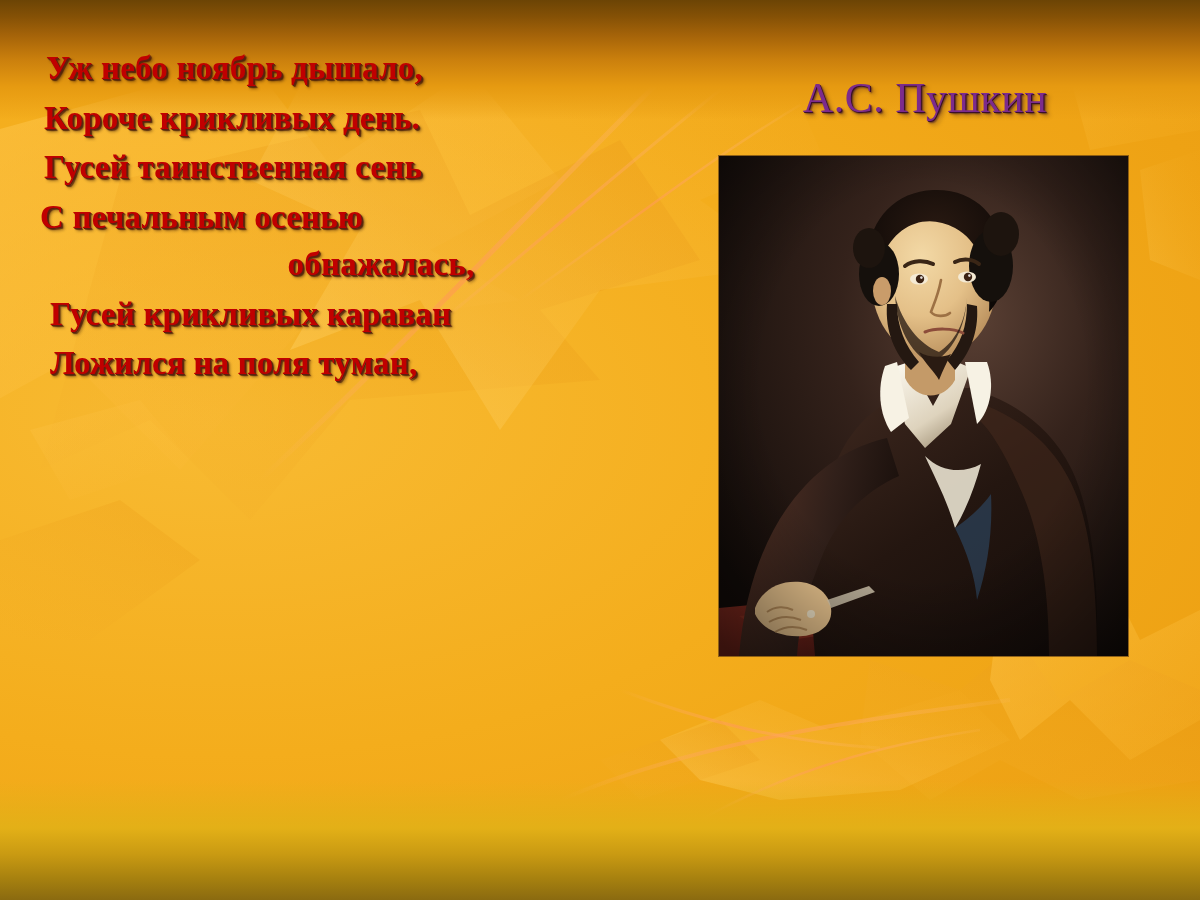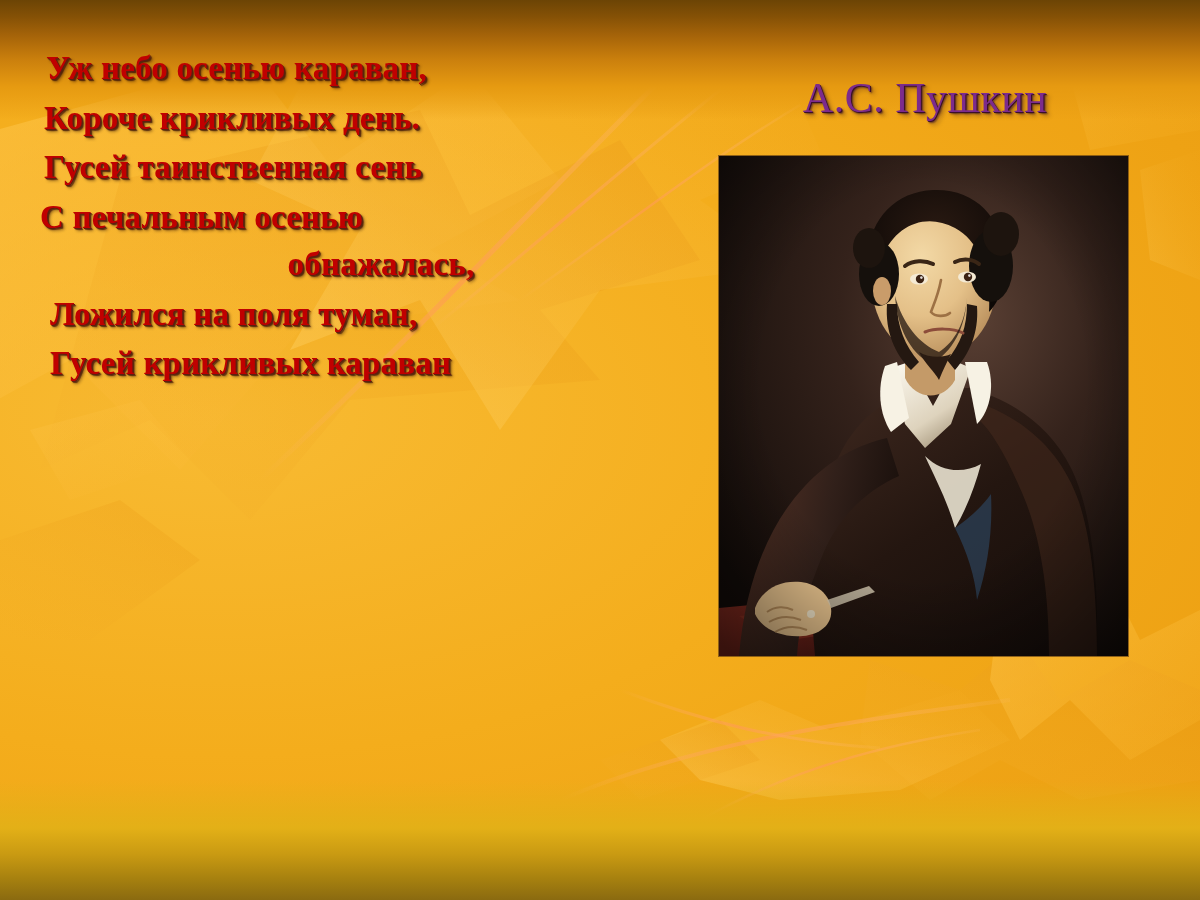--- a/index.html
+++ b/index.html
@@ -168,27 +168,27 @@
 
       <path d="M1060,40 L1200,0 L1200,130 L1090,150 Z" fill="url(#lfA)" opacity="0.55"></path>
       <path d="M1140,170 L1200,150 L1200,280 L1150,260 Z" fill="url(#lfC)" opacity="0.5"></path>
     </svg>
   </div>
 
   <div class="bg-topshade"></div>
   <div class="bg-botshade"></div>
 
   <div class="poem">
-    <div class="poem-line l0">Уж небо осенью караван,</div>
+    <div class="poem-line l0">Уж небо ноябрь дышало,</div>
     <div class="poem-line l2">Короче крикливых день.</div>
     <div class="poem-line l3">Гусей таинственная сень</div>
     <div class="poem-line l4">С печальным осенью</div>
     <div class="poem-line indent">обнажалась,</div>
+    <div class="poem-line l7">Гусей крикливых караван</div>
     <div class="poem-line l6">Ложился на поля туман,</div>
-    <div class="poem-line l7">Гусей крикливых караван</div>
   </div>
 
   <div class="title">А.С. Пушкин</div>
 
   <div class="portrait">
     <svg viewBox="0 0 409 500" preserveAspectRatio="xMidYMid slice">
       <defs>
         <radialGradient id="bgP" cx="62%" cy="32%" r="78%">
           <stop offset="0%" stop-color="#5a4034"></stop>
           <stop offset="42%" stop-color="#34221b"></stop>

